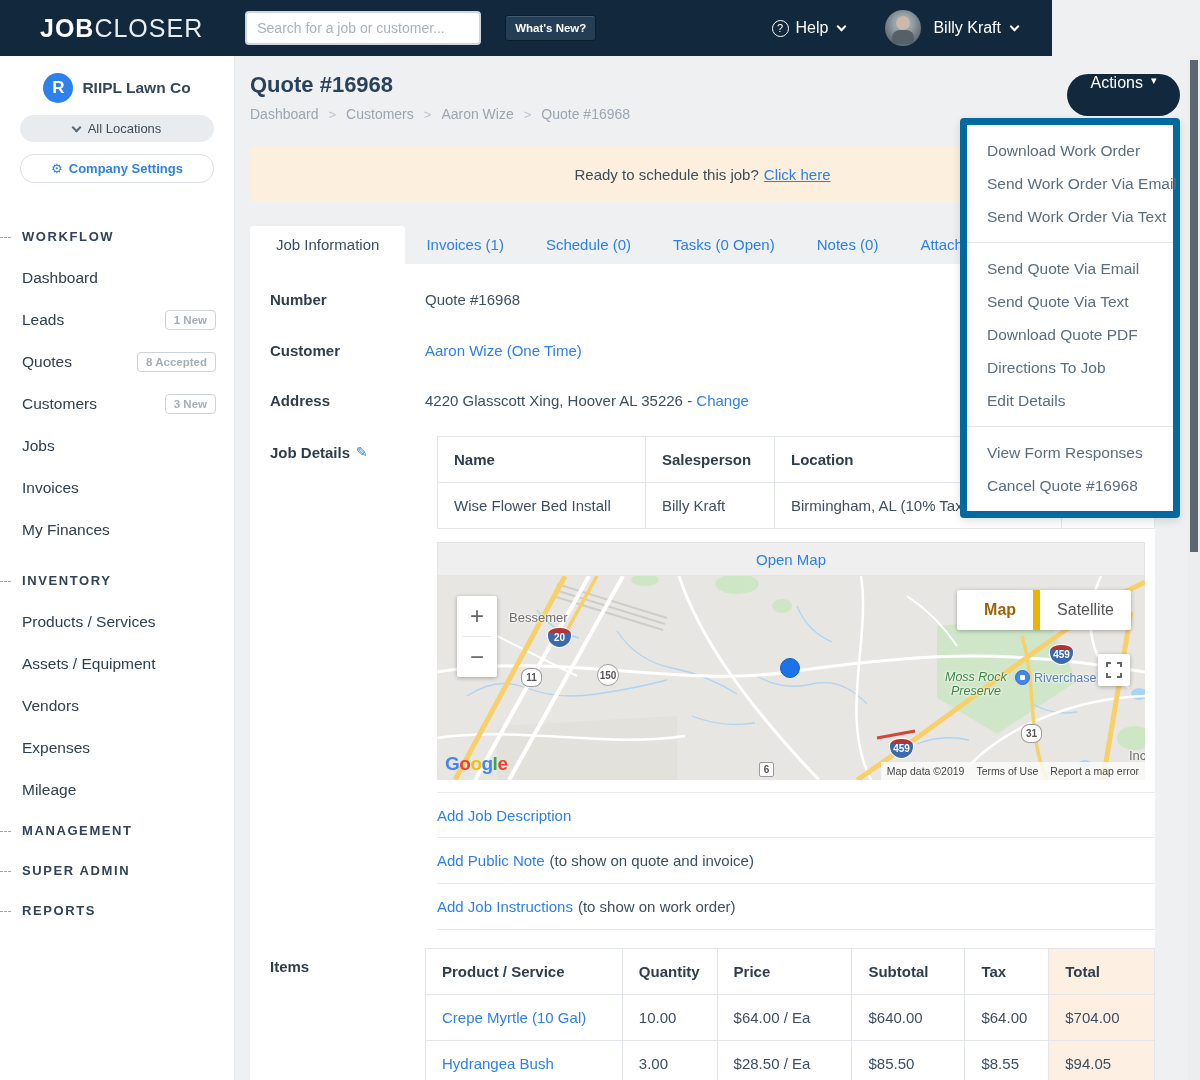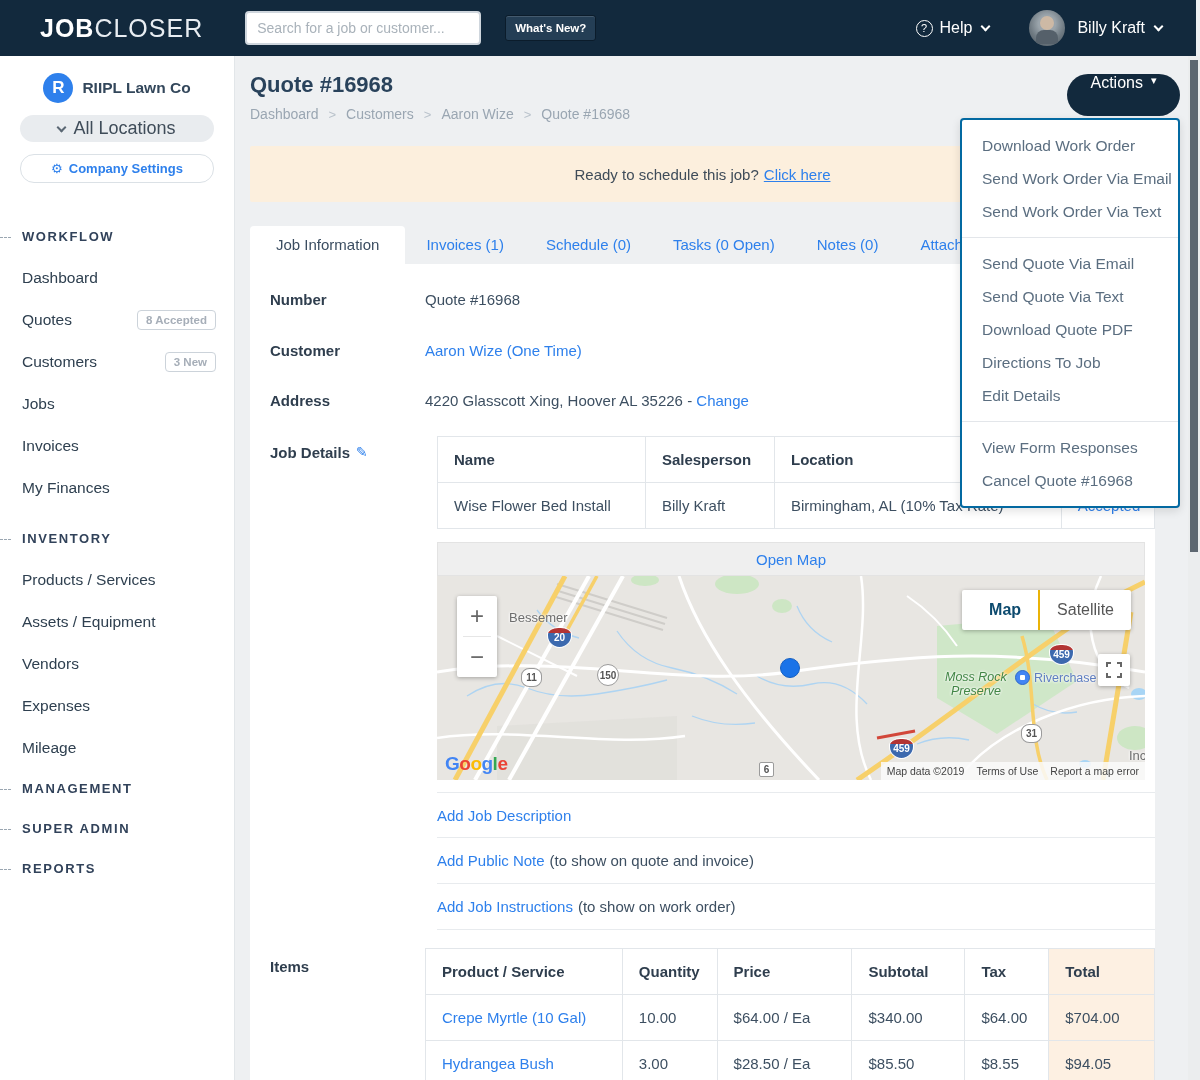--- a/index.html
+++ b/index.html
@@ -1,41 +1,41 @@
 <!DOCTYPE html>
 <html><head>
 <meta charset="utf-8">
 <style>
   * { margin:0; padding:0; box-sizing:border-box; }
   html,body { width:1200px; height:1080px; overflow:hidden; font-family:"Liberation Sans",sans-serif; background:#eef0f2; color:#3d4f61; }
   .app { position:relative; width:1200px; height:1080px; }
 
   
-  .topbar { position:absolute; left:0; top:0; width:1196px; height:56px; background:#12293d; display:flex; align-items:center; z-index:60; }
+  .topbar { position:absolute; left:0; top:0; width:1052px; height:56px; background:#12293d; display:flex; align-items:center; z-index:60; }
   .logo { margin-left:40px; font-size:25px; color:#fff; letter-spacing:1px; white-space:nowrap; }
   .logo b { font-weight:bold; }
   .logo span.lt { font-weight:300; color:#e8edf2; }
   .search-box { margin-left:42px; width:236px; height:34px; background:#fff; border:2px solid #cfd6dd; border-radius:4px; padding:8px 10px; font-size:14px; color:#333; font-family:"Liberation Sans",sans-serif; }
   .search-box::placeholder { color:#a9b2ba; }
   .whatsnew { margin-left:24px; background:#243e55; border:1px solid #0b1c2b; border-radius:3px; color:#fff; font-size:11.5px; font-weight:bold; padding:6px 9px; box-shadow:0 1px 0 rgba(255,255,255,.15) inset; cursor:pointer; }
   .top-right { margin-left:auto; display:flex; align-items:center; margin-right:34px; color:#fff; }
   .help-wrap { display:flex; align-items:center; font-size:16px; cursor:pointer; }
   .help-circ { width:17px; height:17px; border:1.5px solid #fff; border-radius:50%; font-size:11px; display:inline-flex; align-items:center; justify-content:center; margin-right:7px; }
   .chev { display:inline-block; width:7px; height:7px; border-right:2px solid #fff; border-bottom:2px solid #fff; transform:rotate(45deg); margin-left:10px; margin-top:-4px; }
   .avatar { width:36px; height:36px; border-radius:50%; margin:0 12px 0 40px; background:radial-gradient(circle at 50% 38%, #9aa4ab 0 30%, #6f7a82 60%, #4c565e 100%); overflow:hidden; position:relative; }
   .avatar::before { content:""; position:absolute; left:11px; top:6px; width:14px; height:14px; border-radius:50%; background:#cdb9a5; }
   .avatar::after { content:""; position:absolute; left:7px; top:20px; width:22px; height:14px; border-radius:8px 8px 0 0; background:#55606a; }
   .user-name { font-size:16px; }
 
   
   .sidebar { position:absolute; left:0; top:56px; width:235px; height:1024px; background:#fff; border-right:1px solid #e2e6e9; z-index:10; }
   .company-row { display:flex; align-items:center; justify-content:center; margin-top:17px; }
   .company-logo { width:30px; height:30px; border-radius:50%; background:#2e80ec; color:#fff; font-weight:bold; font-size:17px; display:flex; align-items:center; justify-content:center; margin-right:9px; }
   .company-name { font-size:15.5px; font-weight:bold; color:#33475b; }
-  .pill { display:flex; align-items:center; justify-content:center; height:27px; border-radius:14px; margin:12px 20px 0 20px; font-size:18px; cursor:pointer; }
+  .pill { display:flex; align-items:center; justify-content:center; height:27px; border-radius:14px; margin:12px 20px 0 20px; font-size:13px; cursor:pointer; }
   .pill.loc { background:#e9ecef; color:#3f4c59; }
   .pill.loc .chev { border-color:#5b6874; margin:0 8px 0 0; margin-top:-3px; }
   .pill.settings { background:#fff; border:1px solid #dbe1e6; color:#2e80ec; font-weight:bold; font-size:13px; height:29px; }
   .gear { font-family:"DejaVu Sans",sans-serif; margin-right:6px; font-size:13px; }
   .side-nav { margin-top:34px; }
   .sect-head { position:relative; padding-left:22px; font-size:13px; font-weight:bold; letter-spacing:1.6px; color:#31425a; height:40px; line-height:40px; cursor:pointer; }
   .sect-head::before { content:""; position:absolute; left:0; top:50%; width:11px; border-top:1px dashed #9aa6b1; }
   .side-item { display:flex; align-items:center; height:42px; padding:0 18px 0 22px; font-size:15.5px; color:#2f4050; cursor:pointer; }
   .side-item .lbl { flex:0 0 auto; }
   .badge { margin-left:auto; border:1px solid #ccd3da; border-radius:4px; background:#fff; color:#a6aeb8; font-size:11.5px; font-weight:bold; padding:3px 8px; }
@@ -79,40 +79,40 @@
   
   .map-block { position:absolute; left:187px; top:278px; width:708px; }
   .map-header { height:34px; background:#efefef; border:1px solid #e3e3e3; display:flex; align-items:center; justify-content:center; font-size:15px; }
   .map-body { position:relative; width:708px; height:204px; overflow:hidden; background:#e8e6e2; }
   .map-body svg.bg { position:absolute; left:0; top:0; }
   .zoom-ctl { position:absolute; left:20px; top:20px; width:40px; background:#fff; border-radius:2px; box-shadow:0 1px 4px rgba(0,0,0,.3); z-index:5; }
   .zoom-ctl .zbtn { height:40px; display:flex; align-items:center; justify-content:center; font-size:24px; color:#666; cursor:pointer; }
   .zoom-ctl .zdiv { height:1px; background:#e6e6e6; margin:0 6px; }
   .maptype { position:absolute; right:14px; top:14px; display:flex; background:#fff; border-radius:2px; box-shadow:0 1px 4px rgba(0,0,0,.3); z-index:5; }
   .maptype .mt { padding:0 17px; line-height:40px; font-size:16px; cursor:pointer; color:#565656; }
-  .maptype .mt.active { color:#0c4a6e; font-weight:bold; border-right:2px solid #eab308;margin-left:10px; }
+  .maptype .mt.active { color:#a16207; font-weight:bold; border-right:7px solid #eab308;margin-left:10px; }
   .fullscreen-btn { position:absolute; left:661px; top:78px; width:32px; height:32px; background:#fff; border-radius:2px; box-shadow:0 1px 4px rgba(0,0,0,.3); display:flex; align-items:center; justify-content:center; z-index:5; cursor:pointer; }
   .marker { position:absolute; left:343px; top:82px; width:20px; height:20px; border-radius:50%; background:#1a73e8; border:1px solid #155fc0; z-index:4; }
   .map-lbl { position:absolute; font-size:13px; color:#6e6e6e; text-shadow:0 0 3px #fff, 0 0 3px #fff; z-index:3; white-space:nowrap; }
   .map-lbl.green { color:#428646; font-style:italic; font-size:12.5px; text-align:center; line-height:14px; }
   .map-lbl.poi { color:#5f7ec1; font-size:12.5px; }
   .poi-pin { position:absolute; width:15px; height:15px; border-radius:50%; background:#4285f4; border:1px solid #2f6ac8; z-index:3; }
   .poi-pin::after { content:""; position:absolute; left:4px; top:4px; width:5px; height:5px; background:#fff; border-radius:1px; }
   .shield { position:absolute; z-index:3; display:flex; align-items:center; justify-content:center; font-size:10px; font-weight:bold; }
   .shield.i { width:25px; height:21px; color:#fff; background:linear-gradient(#b23434 0 27%, #3c69ae 27% 100%); border-radius:45% 45% 50% 50%/35% 35% 60% 60%; border:1px solid #fff; }
   .shield.us { width:21px; height:19px; color:#555; background:#fff; border:1px solid #9b9b9b; border-radius:40%; }
   .shield.circ { width:22px; height:22px; color:#555; background:#fff; border:1px solid #9b9b9b; border-radius:50%; }
   .shield.sq { width:15px; height:15px; color:#555; background:#fff; border:1px solid #9b9b9b; border-radius:2px; }
   .google-logo { position:absolute; left:8px; bottom:5px; z-index:5; font-size:19px; font-weight:bold; letter-spacing:-.5px; }
   .gl-b{color:#4285F4} .gl-r{color:#EA4335} .gl-y{color:#FBBC05} .gl-g{color:#34A853}
   .map-attr { position:absolute; right:0; bottom:0; z-index:5; display:flex; font-size:10.5px; color:#444; }
   .map-attr span { background:rgba(250,250,250,.85); padding:3px 6px; white-space:nowrap; }
 
   
-  .dropdown { position:absolute; left:725px; top:62px; width:220px; background:#fff; border:2px solid #0369a1; border-radius:4px; box-shadow:0 3px 10px rgba(0,0,0,.12); z-index:70; }
+  .dropdown { position:absolute; left:725px; top:62px; width:220px; background:#fff; border:7px solid #0369a1; border-radius:4px; box-shadow:0 3px 10px rgba(0,0,0,.12); z-index:70; }
   .menu-group { padding:9px 0; }
   .menu-group + .menu-group { border-top:1px solid #e3e6ea; }
   .menu-item { display:block; padding:0 20px; line-height:33px; font-size:15.5px; color:#5b6e80; text-decoration:none; cursor:pointer; white-space:nowrap; }
 
   
   .scrollbar { position:absolute; right:0; top:56px; width:12px; height:1024px; background:#ebedee; z-index:80; }
   .scroll-thumb { position:absolute; left:2px; top:4px; width:8px; height:492px; background:#5d6771; }
 </style>
 </head>
 <body>
@@ -148,20 +148,24 @@
     </div>
     <div class="pill settings">
       <span class="gear">⚙</span>
       <span>Company Settings</span>
     </div>
 
     <div class="side-nav">
       <div class="sect-head">WORKFLOW</div>
       <div class="side-item">
           <span class="lbl">Dashboard</span>
+        </div>
+      <div class="side-item">
+          <span class="lbl">Leads</span>
+          <span class="badge">1 New</span>
         </div>
       <div class="side-item">
           <span class="lbl">Quotes</span>
           <span class="badge">8 Accepted</span>
         </div>
       <div class="side-item">
           <span class="lbl">Customers</span>
           <span class="badge">3 New</span>
         </div>
       <div class="side-item">
@@ -383,21 +387,21 @@
           <th>Quantity</th>
           <th>Price</th>
           <th>Subtotal</th>
           <th>Tax</th>
           <th class="total-col">Total</th>
         </tr>
         <tr>
           <td><a class="blue">Crepe Myrtle (10 Gal)</a></td>
           <td>10.00</td>
           <td>$64.00 / Ea</td>
-          <td>$340.00</td>
+          <td>$640.00</td>
           <td>$64.00</td>
           <td class="total-col">$704.00</td>
         </tr>
         <tr>
           <td><a class="blue">Hydrangea Bush</a></td>
           <td>3.00</td>
           <td>$28.50 / Ea</td>
           <td>$85.50</td>
           <td>$8.55</td>
           <td class="total-col">$94.05</td>

